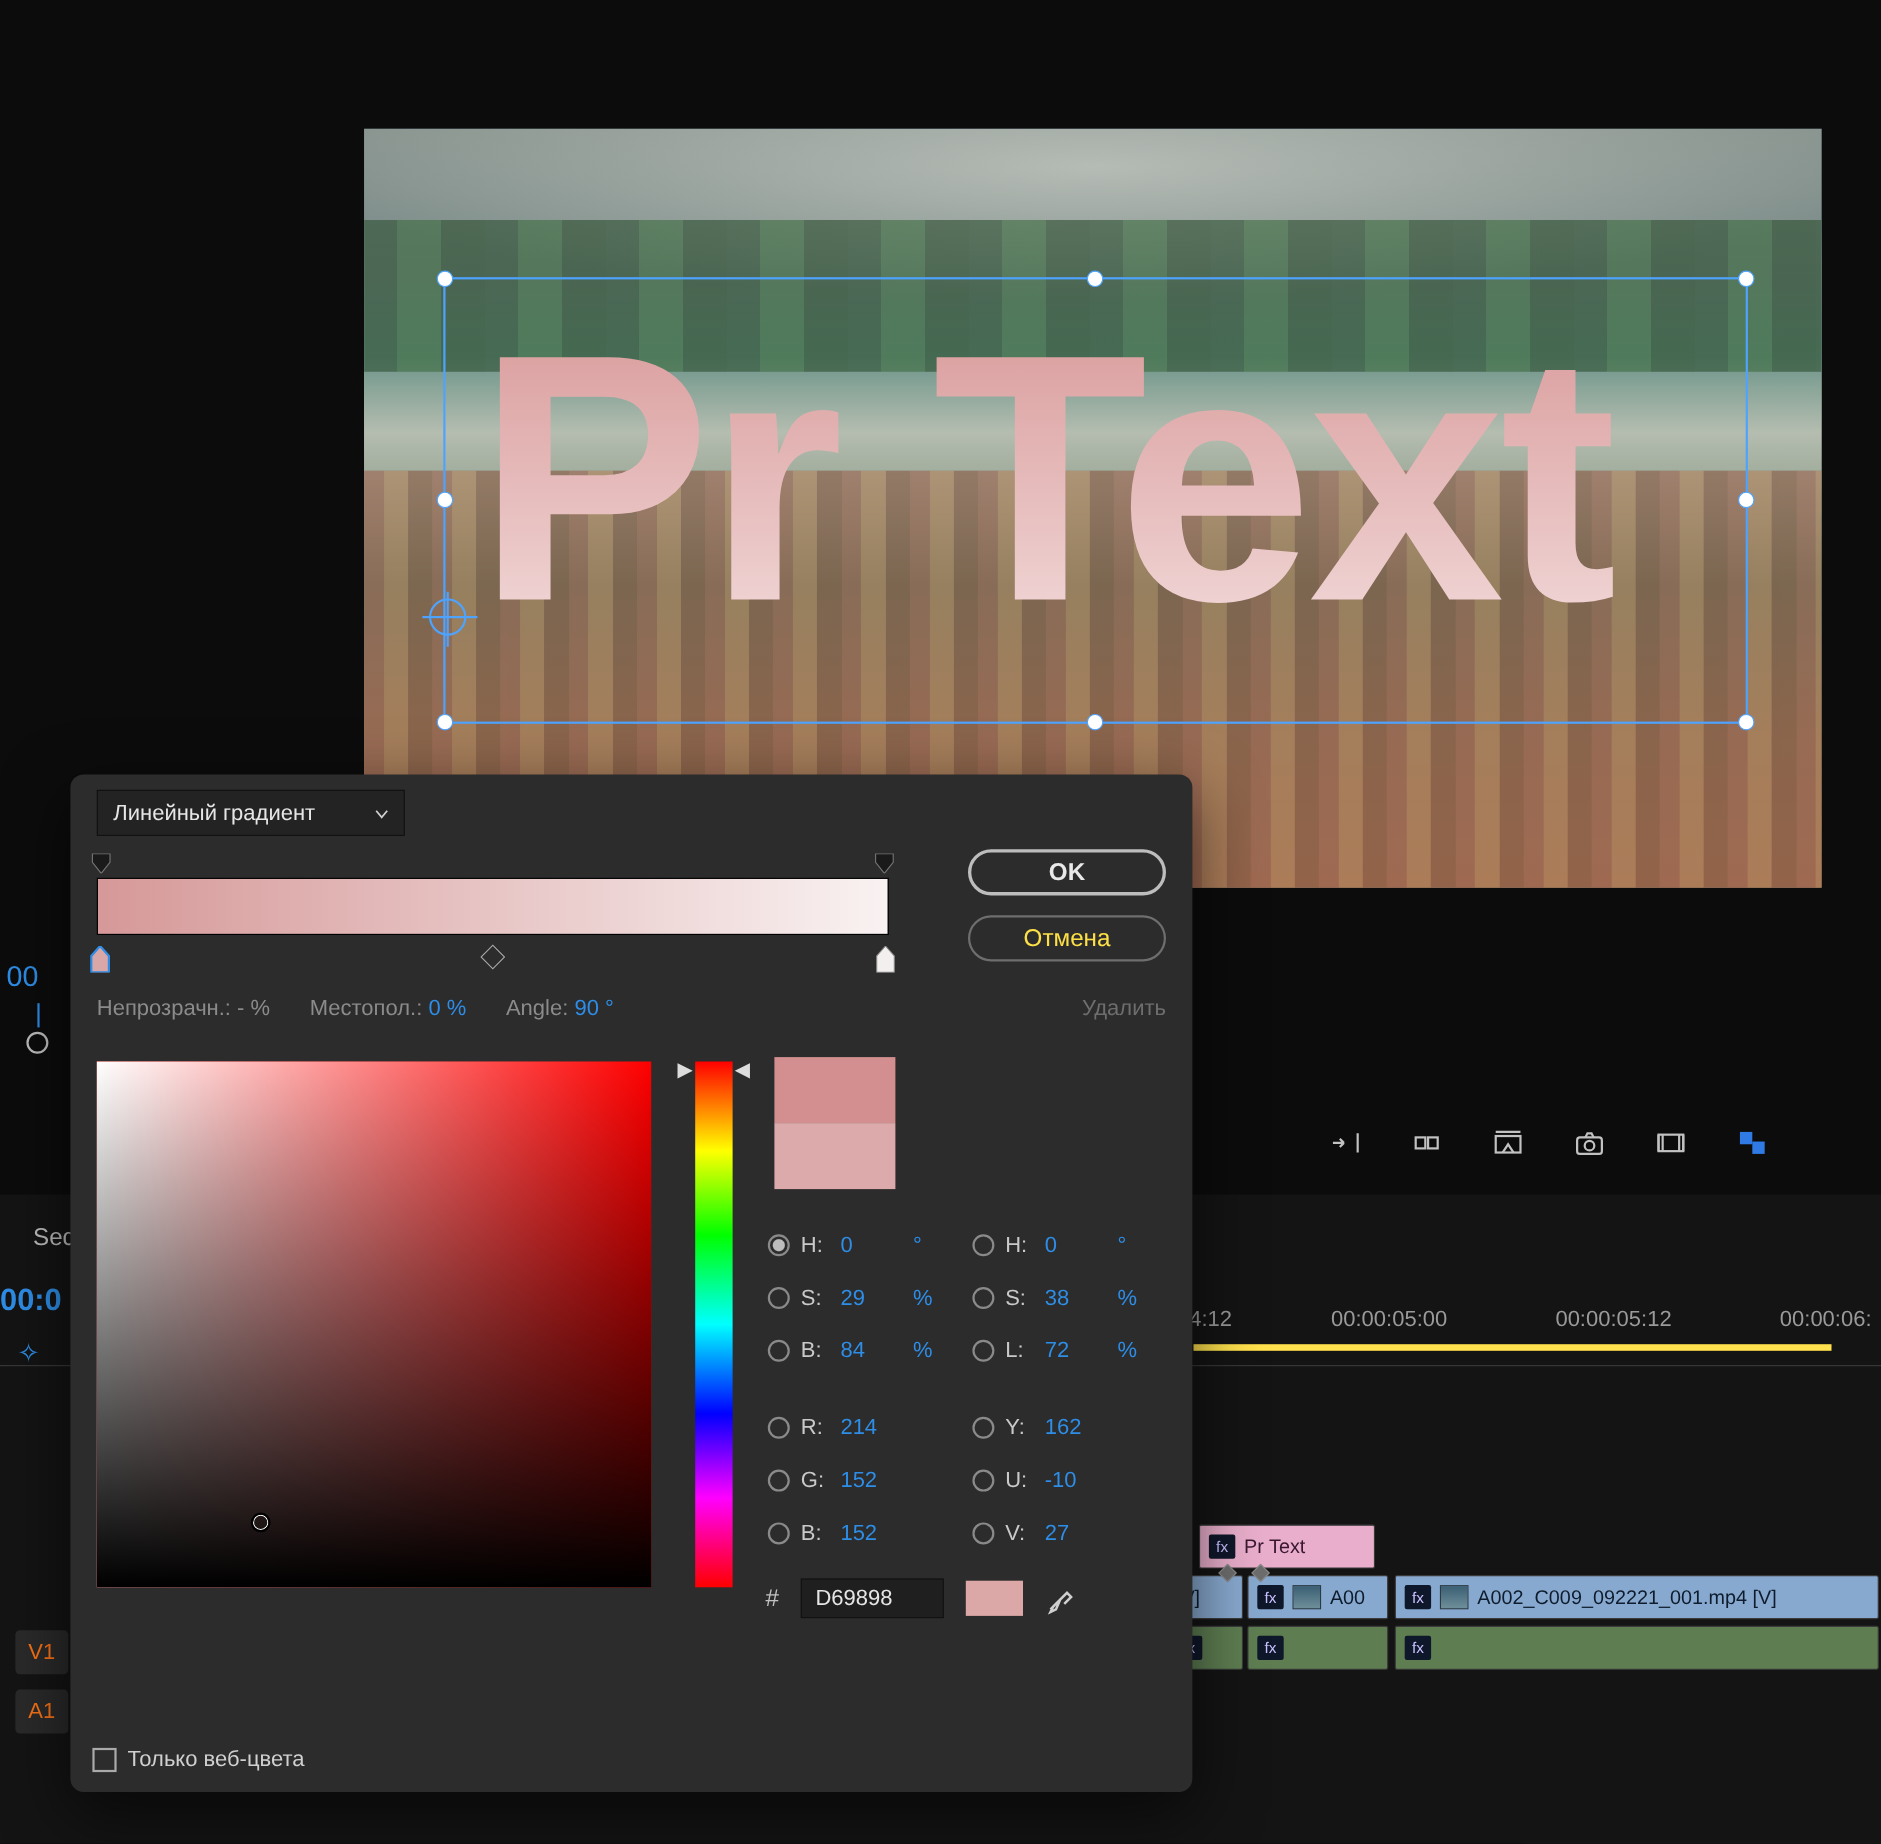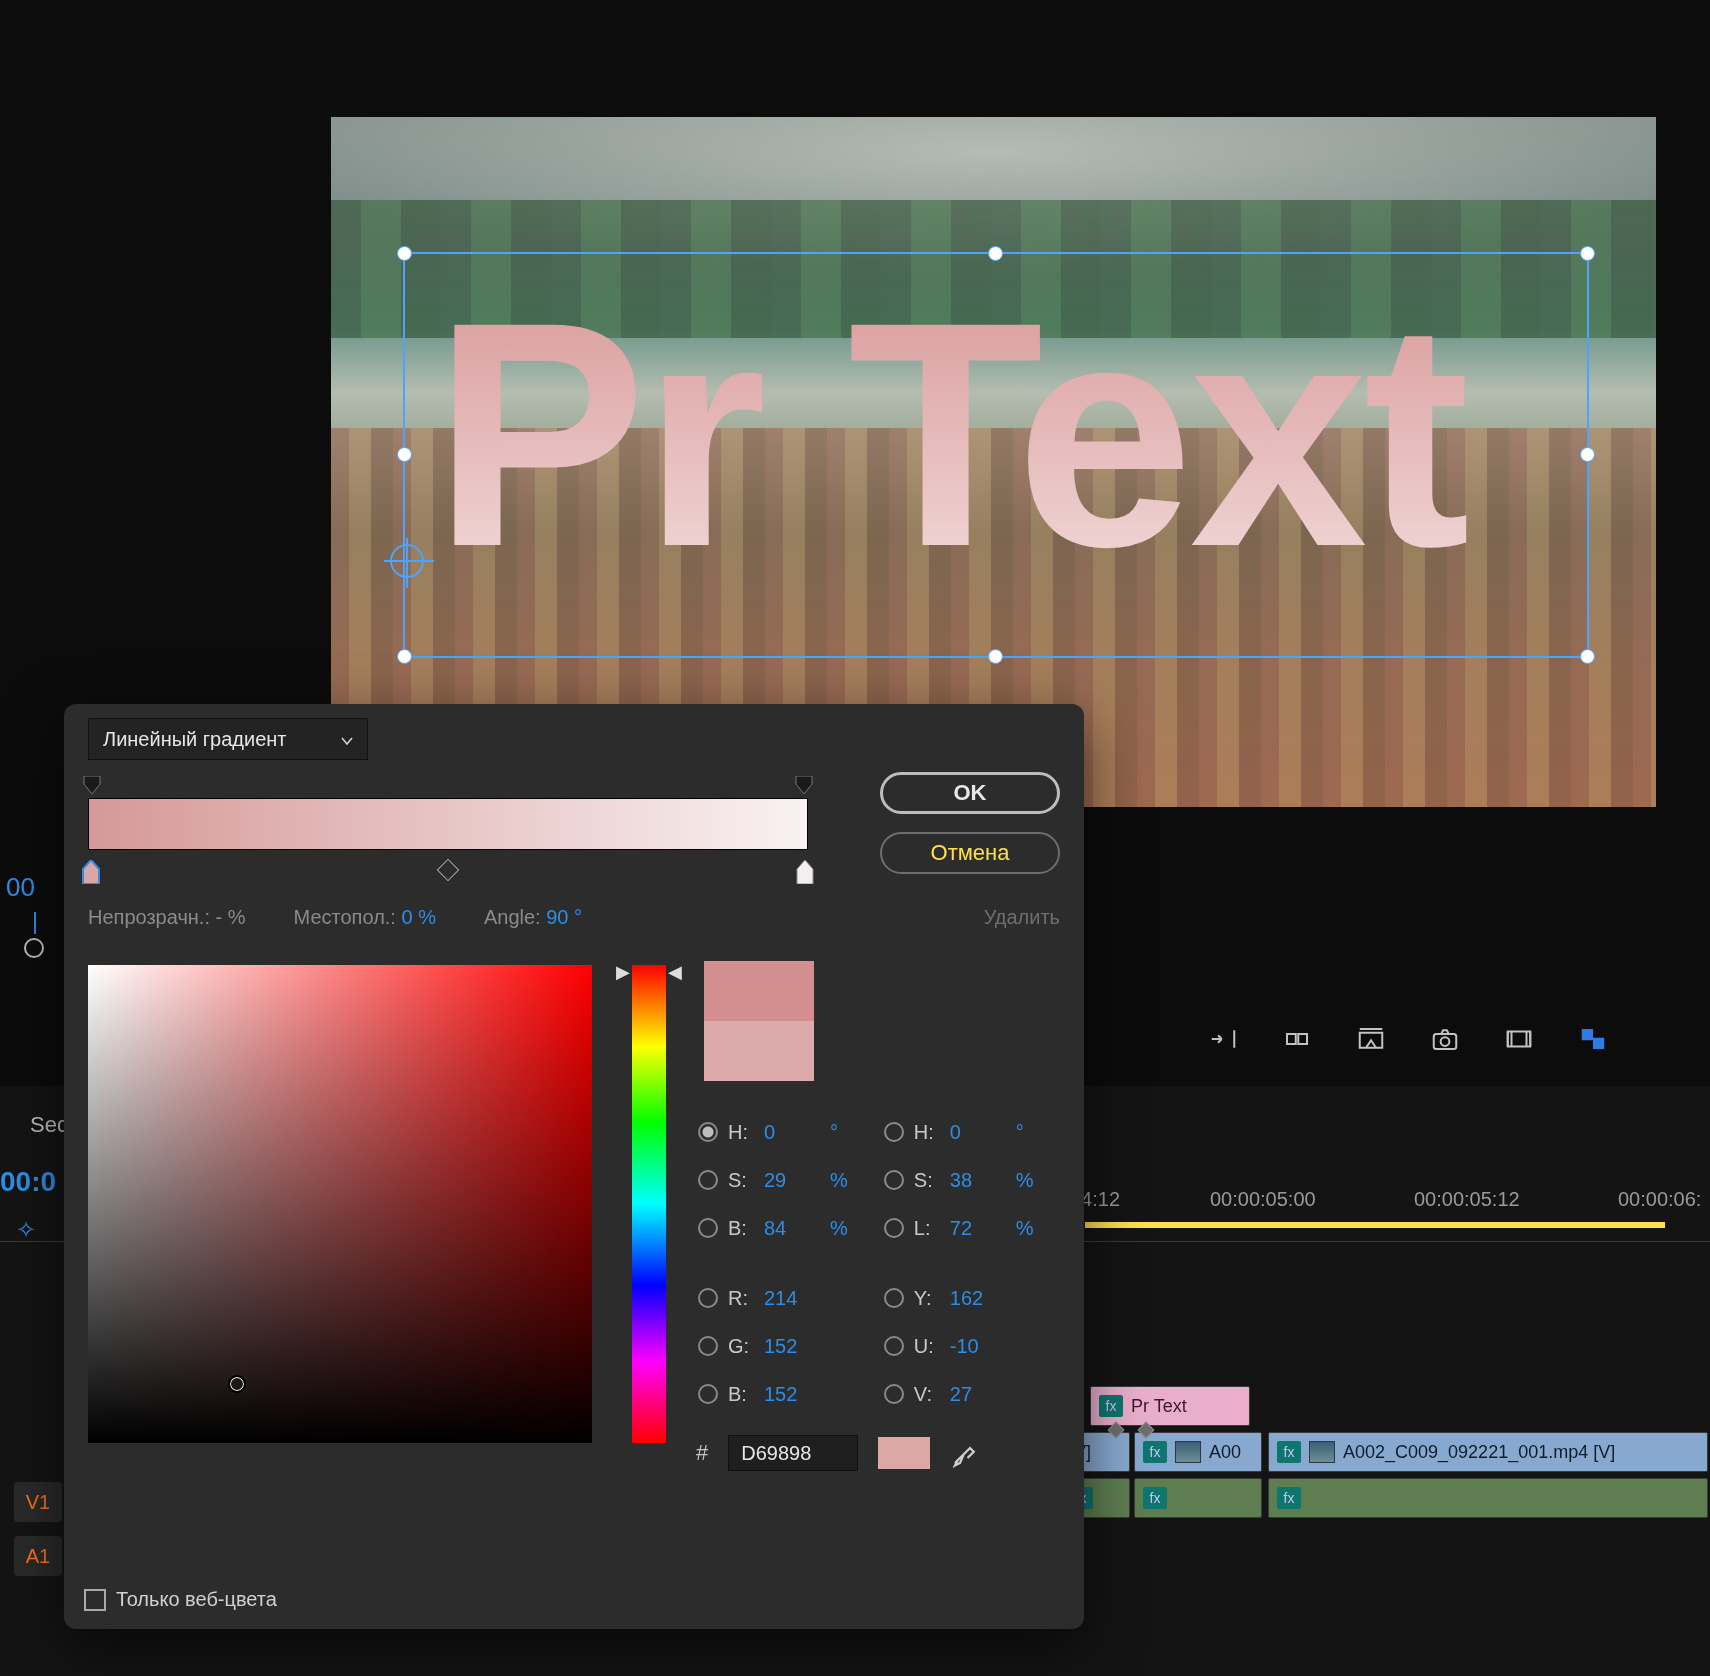--- a/index.html
+++ b/index.html
@@ -54,21 +54,21 @@
   .seq-label { position:absolute; left:30px; top:26px; color:#bdbdbd; font-size:22px; }
   .track-head { position:absolute; left:14px; width:48px; height:40px; background:#2a2a2a; color:#f97316; font-size:20px; display:flex; align-items:center; justify-content:center; border-radius:4px; }
   .v1 { top:396px }
   .a1 { top:450px }
   .snap { position:absolute; left:16px; top:130px; color:#2e8de6; font-size:24px; }
   .clips { position:absolute; left:0; right:0; top:300px; }
   .clip { position:absolute; height:40px; border:1px solid #3a3a3a; border-radius:2px; font-size:18px; display:flex; align-items:center; padding:0 8px; gap:8px; }
   .clip.pink { background:#e9aecb; color:#3a1730; }
   .clip.blue { background:#88a9cf; color:#0e1c2d; }
   .clip.audio { background:#5e7e52; height:40px; }
-  .fx-badge { width:24px; height:22px; background:#0f766e; color:#c8c0ff; font-size:14px; display:flex; align-items:center; justify-content:center; border-radius:2px; }
+  .fx-badge { width:24px; height:22px; background:#0f172a; color:#c8c0ff; font-size:14px; display:flex; align-items:center; justify-content:center; border-radius:2px; }
   .thumb { width:26px; height:22px; background:linear-gradient(180deg,#3b5f74,#6e8f99); border:1px solid #2b3b43; }
   .kf { position:absolute; width:12px;height:12px;background:#6d6d6d;border:1px solid #8c8c8c; transform:rotate(45deg); }
 
   
   .dialog { position:absolute; left:64px; top:704px; width:1020px; height:925px; background:#2c2c2c; border-radius:12px; box-shadow:0 20px 60px rgba(0,0,0,.6); }
   .titlebar { position:relative; height:52px; display:flex; align-items:center; }
   .traffic { display:flex; gap:14px; margin-left:18px; }
   .tl-dot { width:20px; height:20px; border-radius:50%; }
   .tl-dot.r{background:#5b5b5b}.tl-dot.y{background:#5b5b5b}.tl-dot.g{background:#28c840}
   .title { flex:1; text-align:center; font-size:24px; font-weight:600; color:#e6e6e6; margin-right:70px; }
@@ -83,21 +83,21 @@
 
   .grad-track { position:relative; margin:34px 24px 0 24px; height:64px; }
   .stop-top { position:absolute; top:-18px; width:20px; height:18px; }
   .stop-top svg{width:20px;height:18px}
   .grad-bar { position:absolute; left:0; right:0; top:4px; height:52px; border:1px solid #000;
       background:linear-gradient(90deg,#d69898 0%,#f9f2f2 100%); }
   .stop-bot { position:absolute; bottom:-26px; width:22px; height:24px; }
   .stop-bot svg{width:22px;height:24px}
   .opac-handle { position:absolute; bottom:-20px; left:50%; margin-left:-8px; width:16px; height:16px; border:1px solid #aaa; transform:rotate(45deg); background:#2c2c2c; }
 
-  .grad-params { display:flex; gap:48px; margin:48px 24px 0 24px; font-size:20px; color:#8b8b8b; align-items:center;text-align:center; }
+  .grad-params { display:flex; gap:36px; margin:48px 24px 0 24px; font-size:20px; color:#8b8b8b; align-items:center;text-align:center; }
   .grad-params .val { color:#2e8de6; }
   .grad-params .del { color:#6e6e6e; margin-left:auto; }
 
   .picker-area { position:relative; margin:36px 24px 0 24px; height:500px; }
   .sv-field { position:absolute; left:0; top:0; width:504px; height:478px;
       background: linear-gradient(0deg,#000,rgba(0,0,0,0)), linear-gradient(90deg,#fff,rgba(255,255,255,0)), #ff0000; }
   .sv-cursor { position:absolute; width:18px; height:18px; border:2px solid #000; border-radius:50%; box-shadow:0 0 0 1px #fff inset; }
   .hue { position:absolute; left:544px; top:0; width:34px; height:478px;
       background:linear-gradient(180deg,#ff0000 0%,#ffff00 17%,#00ff00 33%,#00ffff 50%,#0000ff 67%,#ff00ff 83%,#ff0000 100%); }
   .hue-arr { position:absolute; font-size:18px; color:#ddd; }

